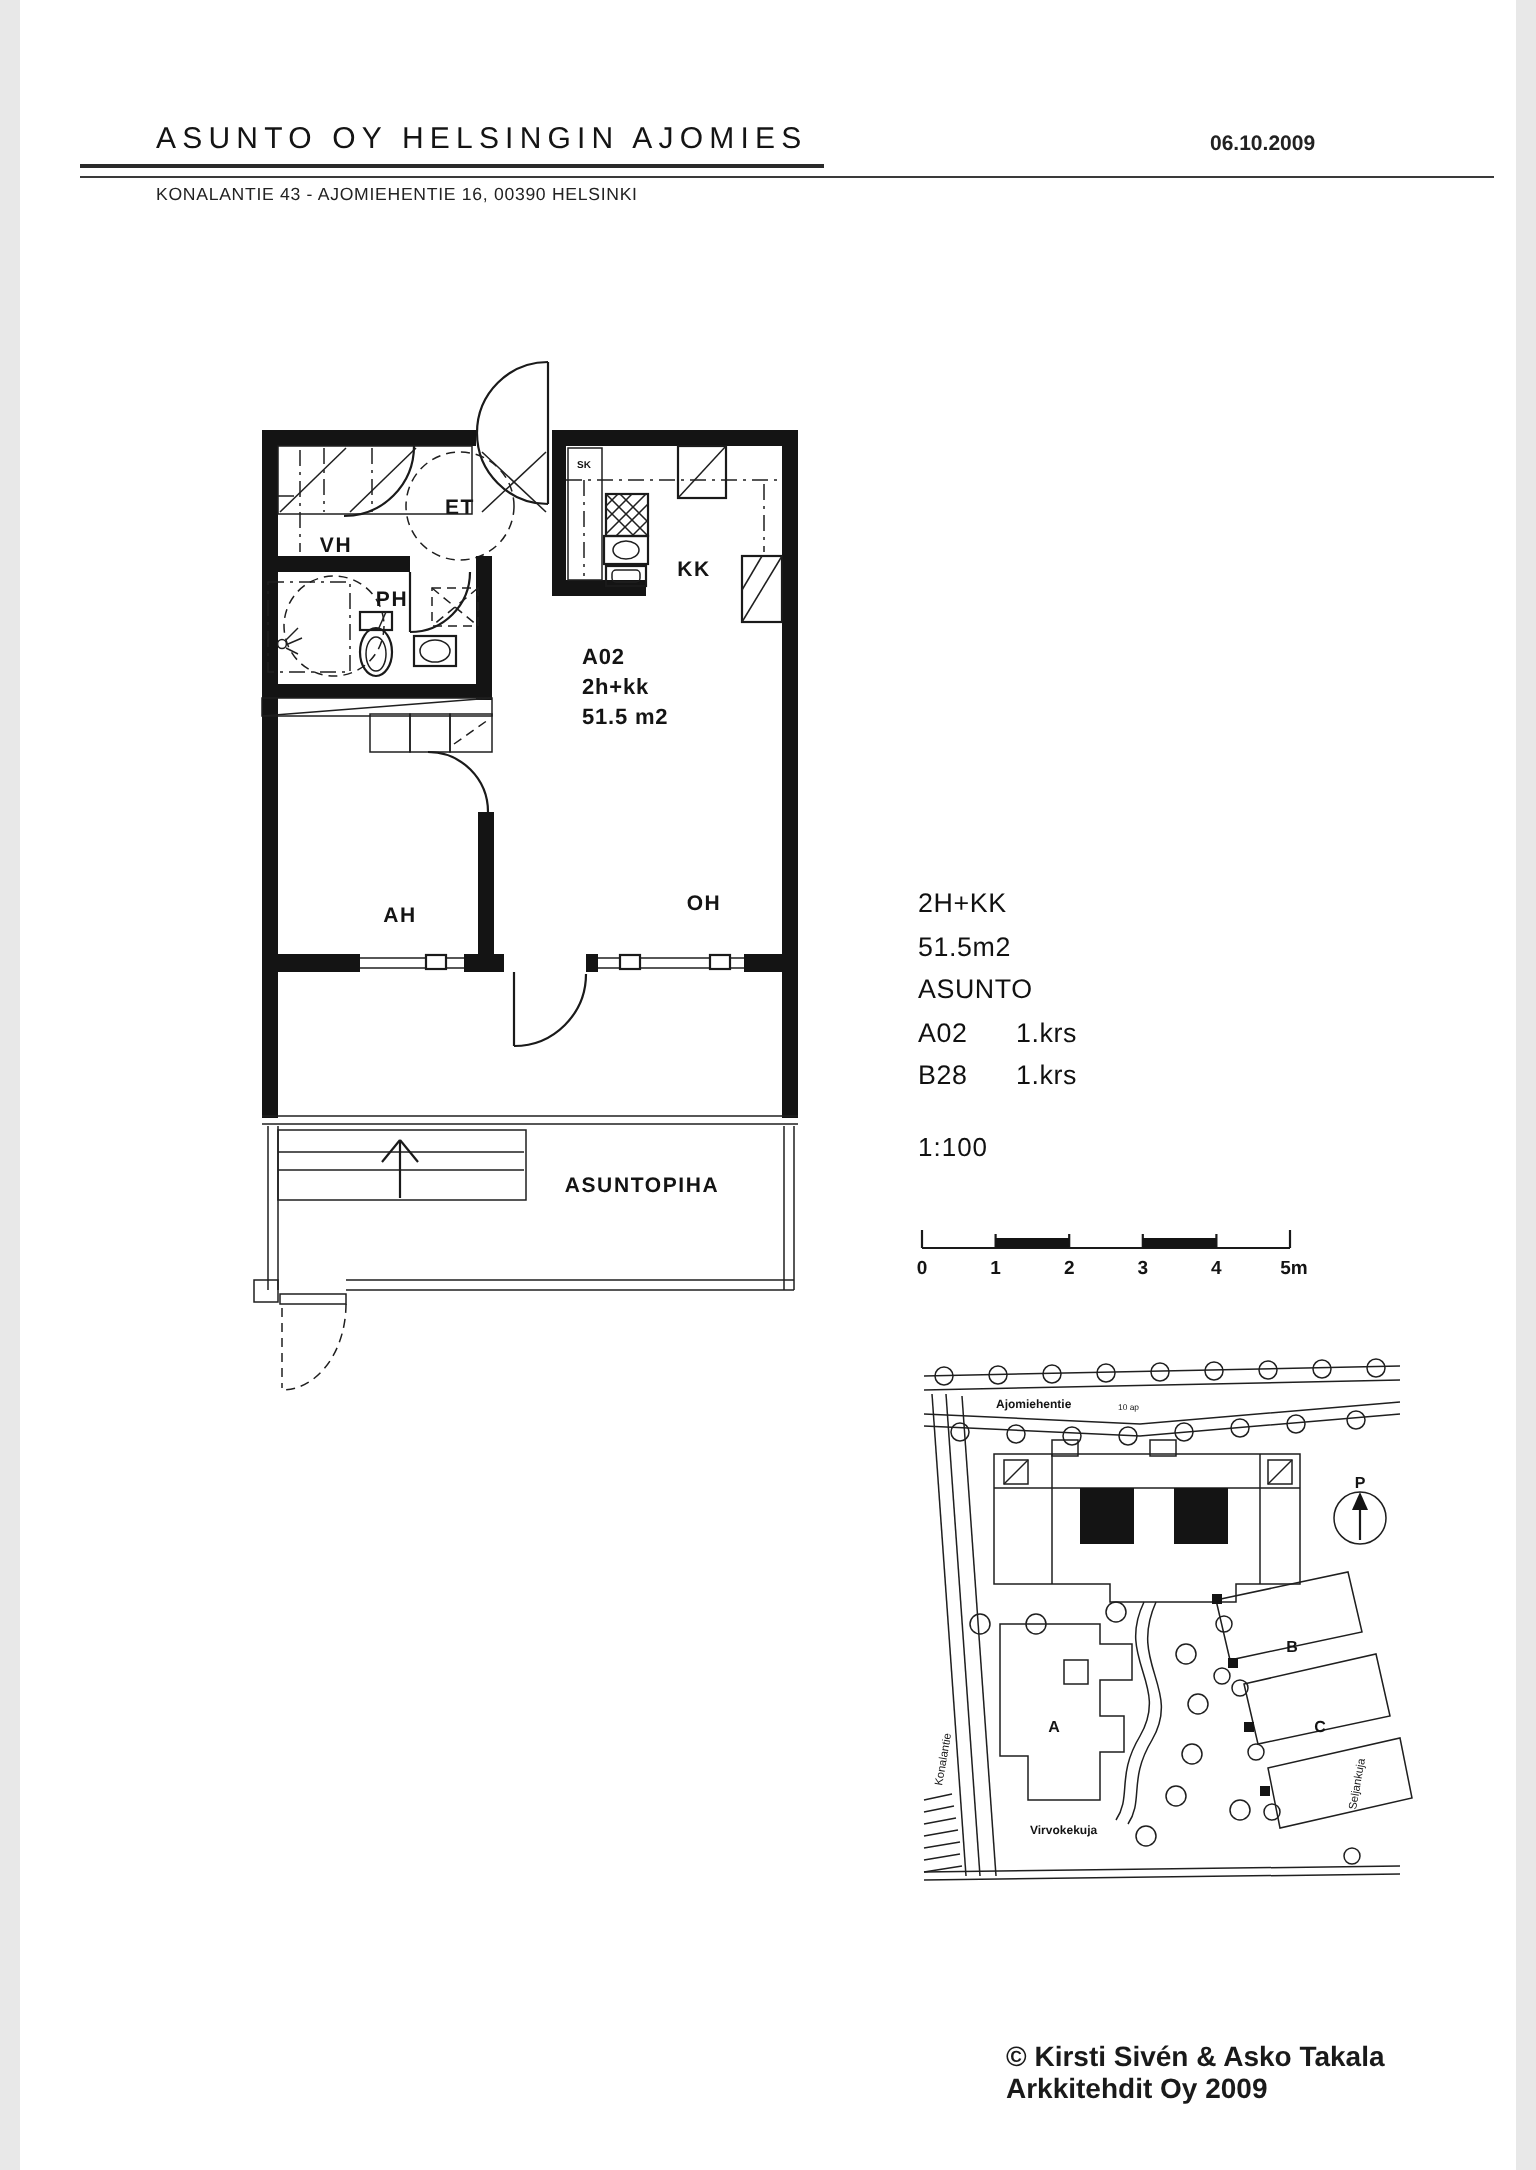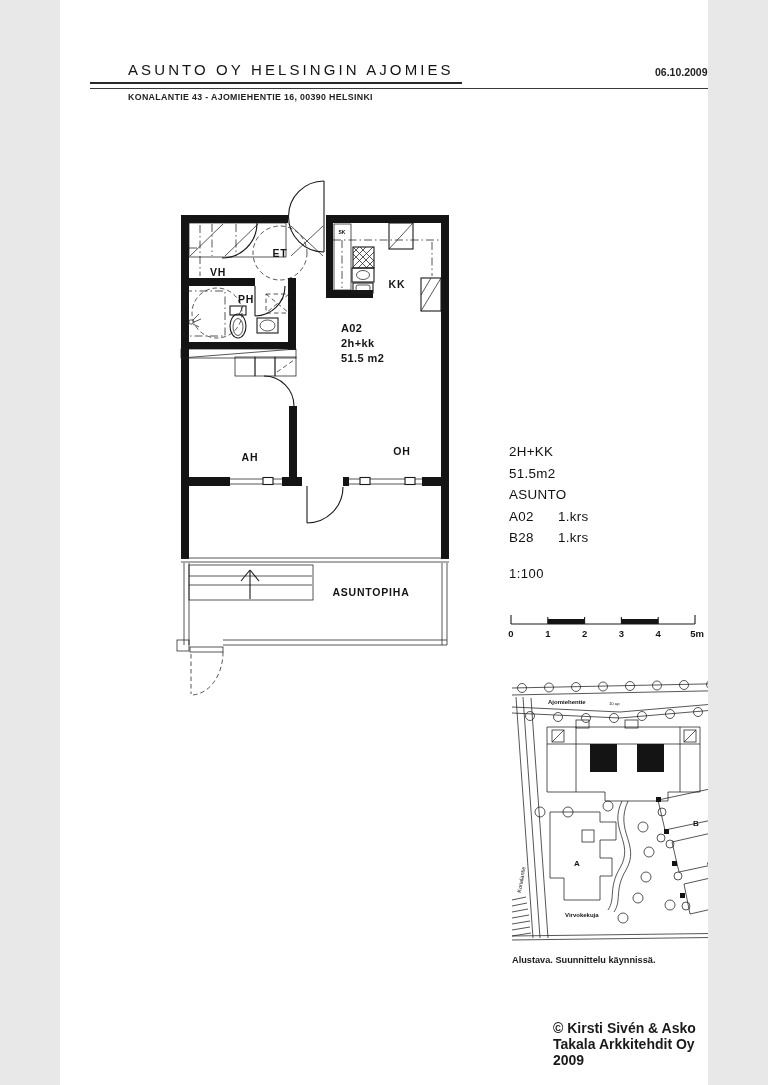--- a/index.html
+++ b/index.html
@@ -1,27 +1,27 @@
 <!DOCTYPE html>
 <html><head>
 <meta charset="utf-8">
 <style>
   html,body{margin:0;padding:0;background:#e8e8e8;}
   .page{
-    position:relative;width:648px;height:1085px;background:#ffffff;
+    position:relative;width:748px;height:1085px;background:#ffffff;
     font-family:"Liberation Sans",sans-serif;color:#161616;overflow:hidden;
     margin:0 auto;
   }
   .abs{position:absolute;}
   
   .hdr-title{left:68px;top:61px;font-size:15px;letter-spacing:3.1px;font-weight:400;color:#141414;}
   .hdr-date{left:576px;top:66px;font-size:10.5px;font-weight:700;color:#222;padding-left:19px;}
   .hdr-line1{left:30px;top:82px;width:372px;border-top:2px solid #2a2a2a;}
   .hdr-line2{left:30px;top:88px;width:707px;border-top:1.3px solid #3a3a3a;}
-  .hdr-addr{left:68px;top:92px;font-size:8.8px;letter-spacing:.35px;font-weight:700;color:#222;text-align:right;}
+  .hdr-addr{left:68px;top:92px;font-size:8.8px;letter-spacing:.35px;font-weight:400;color:#222;text-align:right;}
   
   .edge-line{left:762px;top:0;width:1.6px;height:1085px;background:#4a4a4a;}
   
   .info{left:449px;top:441px;font-size:13.4px;letter-spacing:.3px;line-height:21.5px;color:#111;}
   .irow span.uid{display:inline-block;width:49px;}
   .scale-label{left:449px;top:566px;font-size:13px;letter-spacing:.5px;color:#111;}
   
   .fnote{left:452px;top:954px;font-size:9.2px;line-height:13.5px;color:#1a1a1a;font-weight:700;}
   .fcopy{left:493px;top:1020px;font-size:14px;color:#1a1a1a;font-weight:700;}
   
@@ -343,17 +343,16 @@
       <span class="uid">A02</span><span>1.krs</span>
     </div>
     <div class="irow">
       <span class="uid">B28</span><span>1.krs</span>
     </div>
   </div>
 
   <div class="abs scale-label">1:100</div>
 
   <div class="abs fnote">
-    <div>Alustava. Suunnittelu käynnissä.</div>
   </div>
   <div class="abs fcopy">© Kirsti Sivén &amp; Asko Takala Arkkitehdit Oy 2009</div>
 
 </div>
 
 </body></html>

